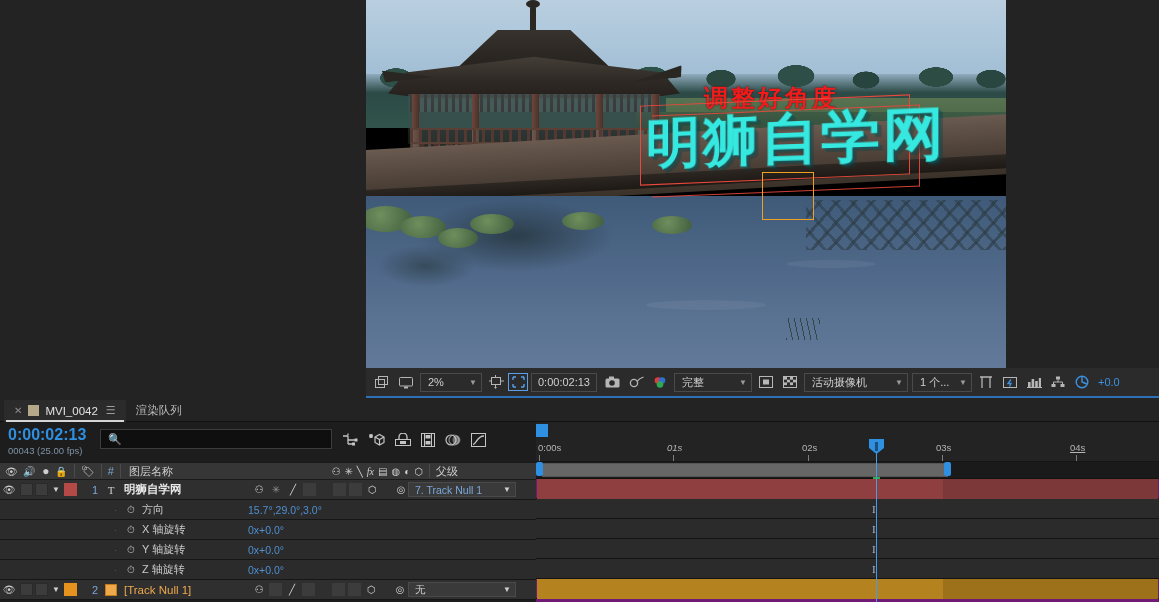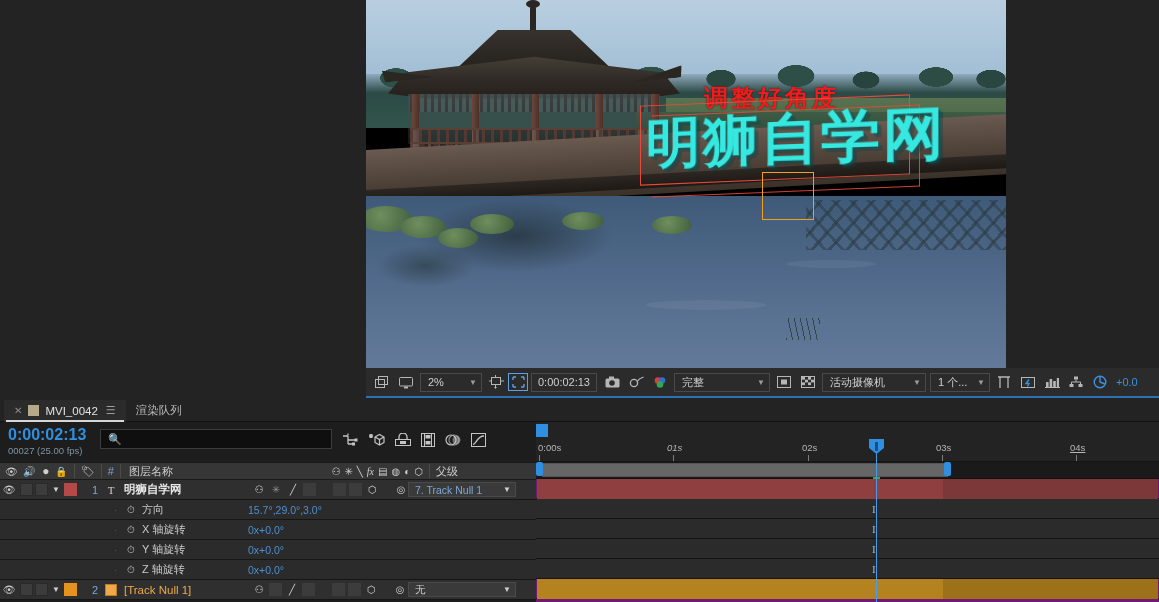--- a/index.html
+++ b/index.html
@@ -438,21 +438,21 @@
           <path d="M8 5.5c2-3 5-4 6.5-4.5" stroke="#b6b6b6" stroke-width="1.3" fill="none"></path>
         </svg>
     </div>
     <div class="tb-icon">
       <svg width="14" height="13" viewBox="0 0 14 13">
           <circle cx="5" cy="4.5" r="3.3" fill="#e23b3b"></circle>
           <circle cx="9" cy="4.5" r="3.3" fill="#2f6fd0"></circle>
           <circle cx="7" cy="8.5" r="3.3" fill="#2fa84f"></circle>
         </svg>
     </div>
-    <div class="tb-select" style="width:96px;">
+    <div class="tb-select" style="width:78px;">
       <span>完整</span>
       <span class="cv">▼</span>
     </div>
     <div class="tb-icon">
       <svg width="14" height="12" viewBox="0 0 14 12">
           <rect x="0.5" y="0.5" width="13" height="11" fill="none" stroke="#b6b6b6"></rect>
           <rect x="4" y="3.5" width="6" height="5" fill="#b6b6b6"></rect>
         </svg>
     </div>
     <div class="tb-icon">
@@ -520,21 +520,21 @@
         <span>MVI_0042</span>
         <span class="tab-menu">☰</span>
       </div>
       <div class="tab">
         <span>渲染队列</span>
       </div>
     </div>
 
     <div class="tl-head">
       <div class="tc-big">0:00:02:13</div>
-      <div class="tc-small">00027 (25.00 fps)</div>
+      <div class="tc-small">00043 (25.00 fps)</div>
       <div class="tl-search">
         <span class="mag">🔍</span>
         <input type="text" style="background: transparent; border: none; outline: none; color: rgb(208, 208, 208); font-size: 11px; width: 195px; font-family: &quot;Liberation Sans&quot;, sans-serif;" placeholder="">
       </div>
       <div class="tl-tools">
         <span class="ti">
           <svg width="16" height="14" viewBox="0 0 16 14">
               <path d="M1 3h5M6 3v8M6 7h7M6 11h4" stroke="#c4c4c4" stroke-width="1.3" fill="none"></path>
               <rect x="12.5" y="5.5" width="3" height="3" fill="#c4c4c4"></rect>
               <rect x="10" y="9.5" width="3" height="3" fill="#c4c4c4"></rect>

